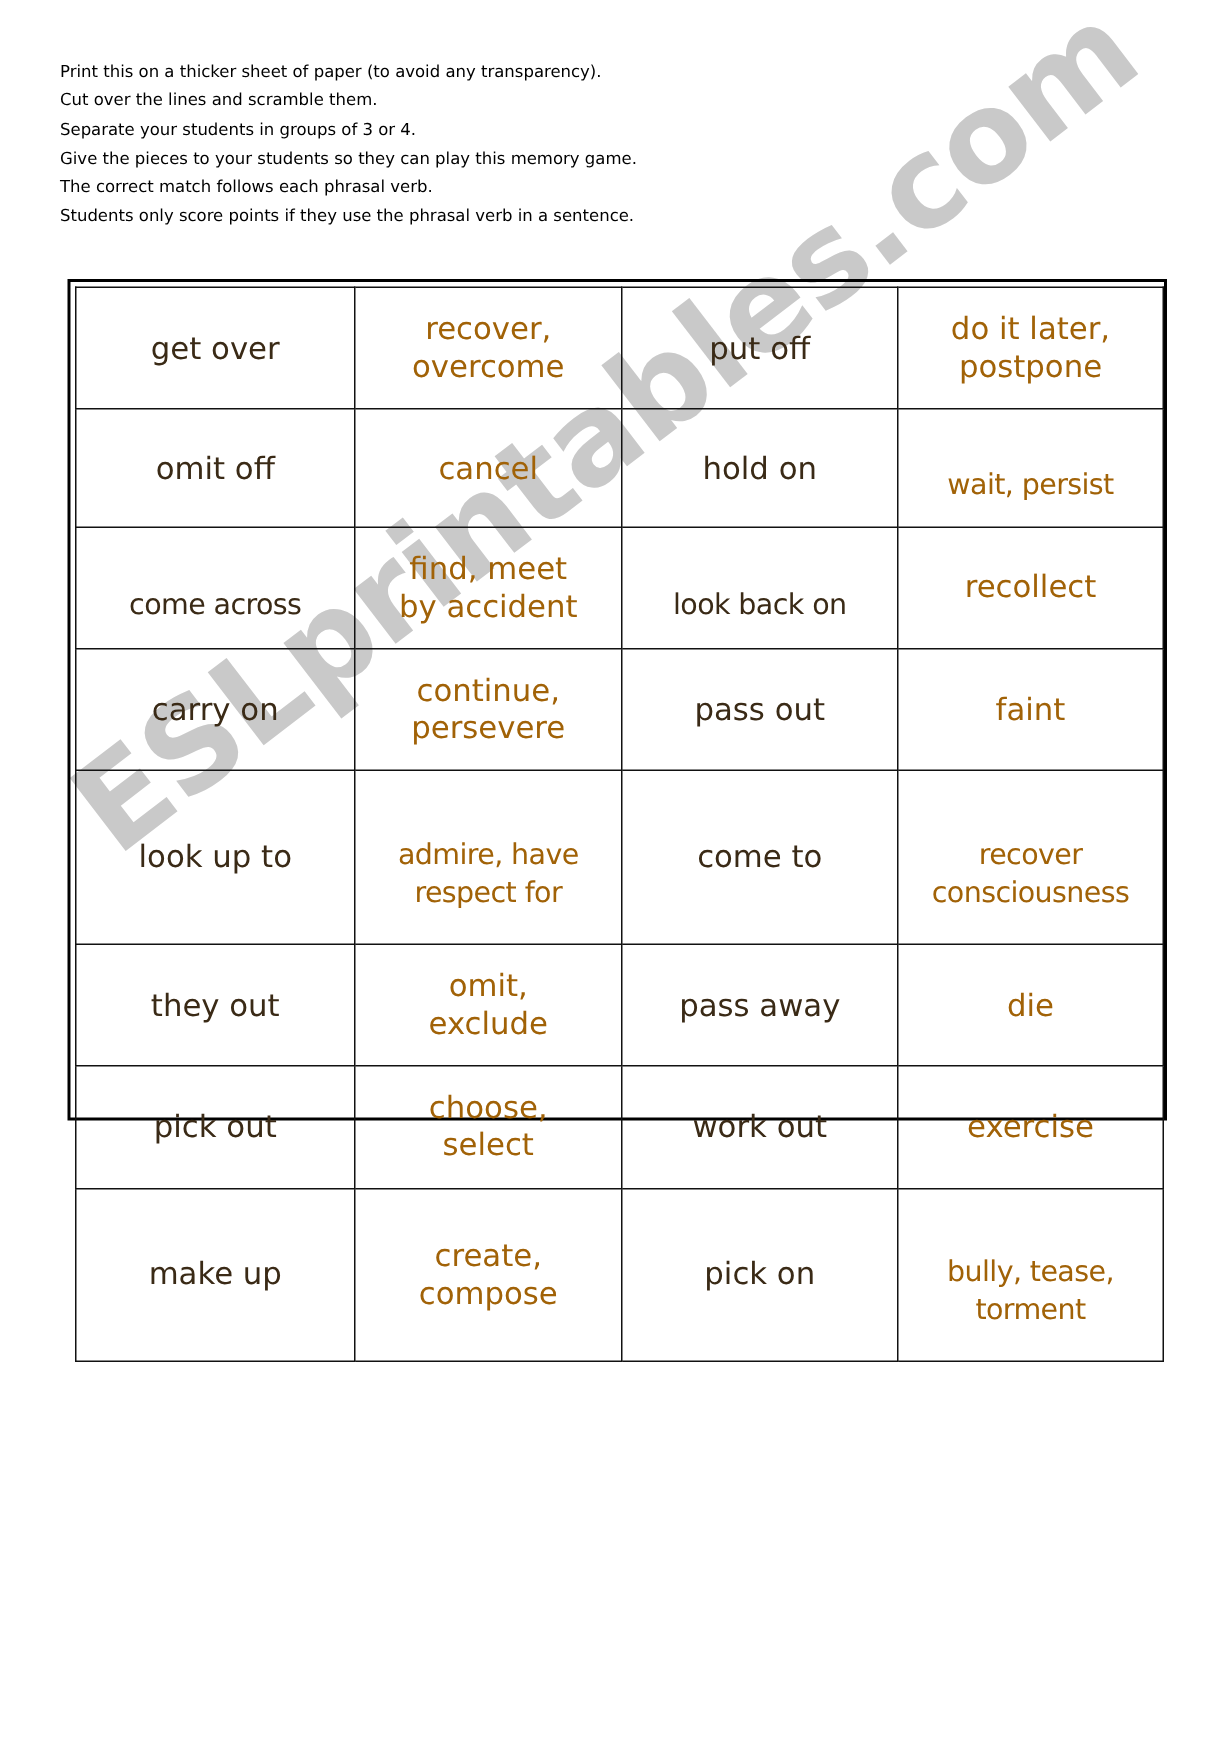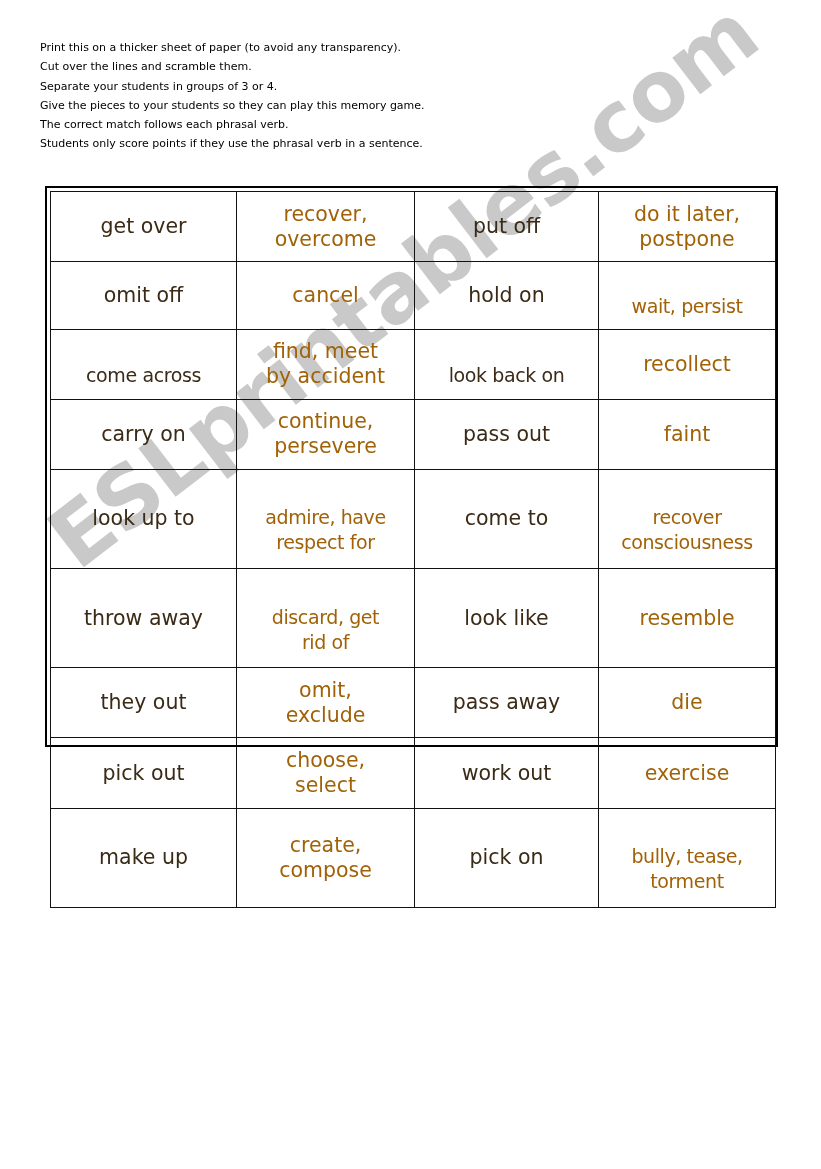--- a/index.html
+++ b/index.html
@@ -214,35 +214,20 @@
           <td class="verb">
               <span class="cell-text">come to</span>
             </td>
           <td class="def tight">
               <span class="cell-text">recover
 consciousness</span>
             </td>
         </tr>
         <tr>
           <td class="verb">
-              <span class="cell-text">throw away</span>
-            </td>
-          <td class="def tight">
-              <span class="cell-text">discard, get
-rid of</span>
-            </td>
-          <td class="verb">
-              <span class="cell-text">look like</span>
-            </td>
-          <td class="def">
-              <span class="cell-text">resemble</span>
-            </td>
-        </tr>
-        <tr>
-          <td class="verb">
               <span class="cell-text">they out</span>
             </td>
           <td class="def">
               <span class="cell-text">omit,
 exclude</span>
             </td>
           <td class="verb">
               <span class="cell-text">pass away</span>
             </td>
           <td class="def">

